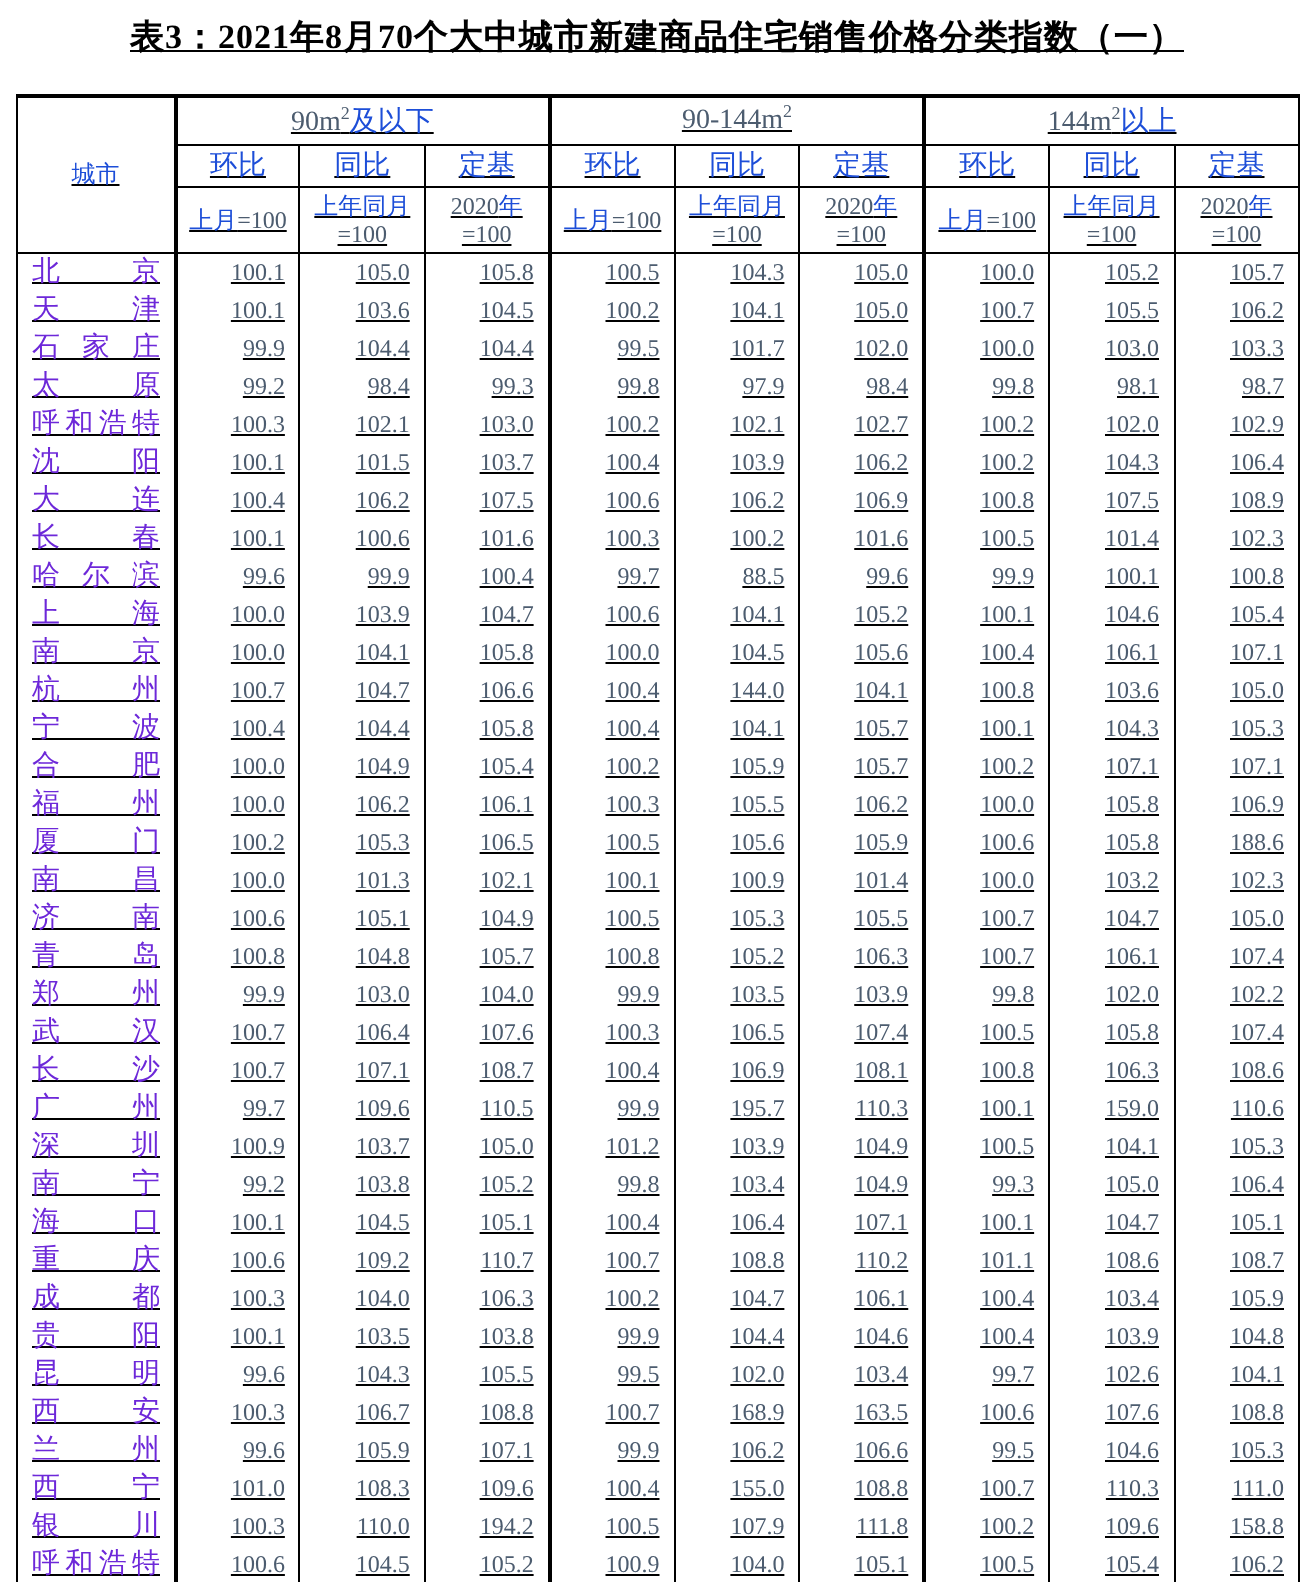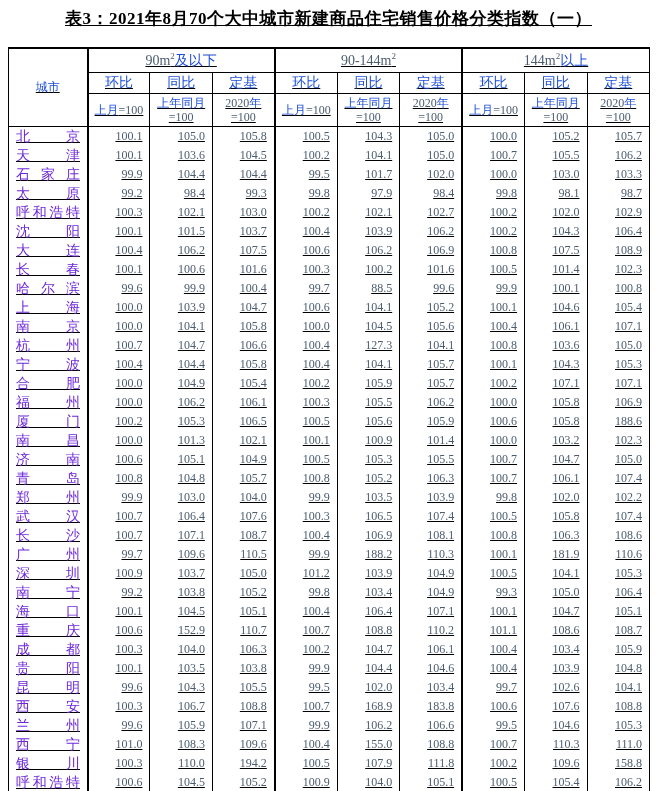--- a/index.html
+++ b/index.html
@@ -327,21 +327,21 @@
           <td class="num">107.1</td>
         </tr>
         <tr>
           <th class="city">
             <span class="city-inner">杭州</span>
           </th>
           <td class="num gs">100.7</td>
           <td class="num">104.7</td>
           <td class="num">106.6</td>
           <td class="num gs">100.4</td>
-          <td class="num">127.3</td>
+          <td class="num">144.0</td>
           <td class="num">104.1</td>
           <td class="num gs">100.8</td>
           <td class="num">103.6</td>
           <td class="num">105.0</td>
         </tr>
         <tr>
           <th class="city">
             <span class="city-inner">宁波</span>
           </th>
           <td class="num gs">100.4</td>
@@ -481,24 +481,24 @@
           <td class="num">108.6</td>
         </tr>
         <tr>
           <th class="city">
             <span class="city-inner">广州</span>
           </th>
           <td class="num gs">99.7</td>
           <td class="num">109.6</td>
           <td class="num">110.5</td>
           <td class="num gs">99.9</td>
-          <td class="num">188.2</td>
+          <td class="num">195.7</td>
           <td class="num">110.3</td>
           <td class="num gs">100.1</td>
-          <td class="num">181.9</td>
+          <td class="num">159.0</td>
           <td class="num">110.6</td>
         </tr>
         <tr>
           <th class="city">
             <span class="city-inner">深圳</span>
           </th>
           <td class="num gs">100.9</td>
           <td class="num">103.7</td>
           <td class="num">105.0</td>
           <td class="num gs">101.2</td>
@@ -534,21 +534,21 @@
           <td class="num">107.1</td>
           <td class="num gs">100.1</td>
           <td class="num">104.7</td>
           <td class="num">105.1</td>
         </tr>
         <tr>
           <th class="city">
             <span class="city-inner">重庆</span>
           </th>
           <td class="num gs">100.6</td>
-          <td class="num">152.9</td>
+          <td class="num">109.2</td>
           <td class="num">110.7</td>
           <td class="num gs">100.7</td>
           <td class="num">108.8</td>
           <td class="num">110.2</td>
           <td class="num gs">101.1</td>
           <td class="num">108.6</td>
           <td class="num">108.7</td>
         </tr>
         <tr>
           <th class="city">
@@ -594,21 +594,21 @@
         </tr>
         <tr>
           <th class="city">
             <span class="city-inner">西安</span>
           </th>
           <td class="num gs">100.3</td>
           <td class="num">106.7</td>
           <td class="num">108.8</td>
           <td class="num gs">100.7</td>
           <td class="num">168.9</td>
-          <td class="num">183.8</td>
+          <td class="num">163.5</td>
           <td class="num gs">100.6</td>
           <td class="num">107.6</td>
           <td class="num">108.8</td>
         </tr>
         <tr>
           <th class="city">
             <span class="city-inner">兰州</span>
           </th>
           <td class="num gs">99.6</td>
           <td class="num">105.9</td>

